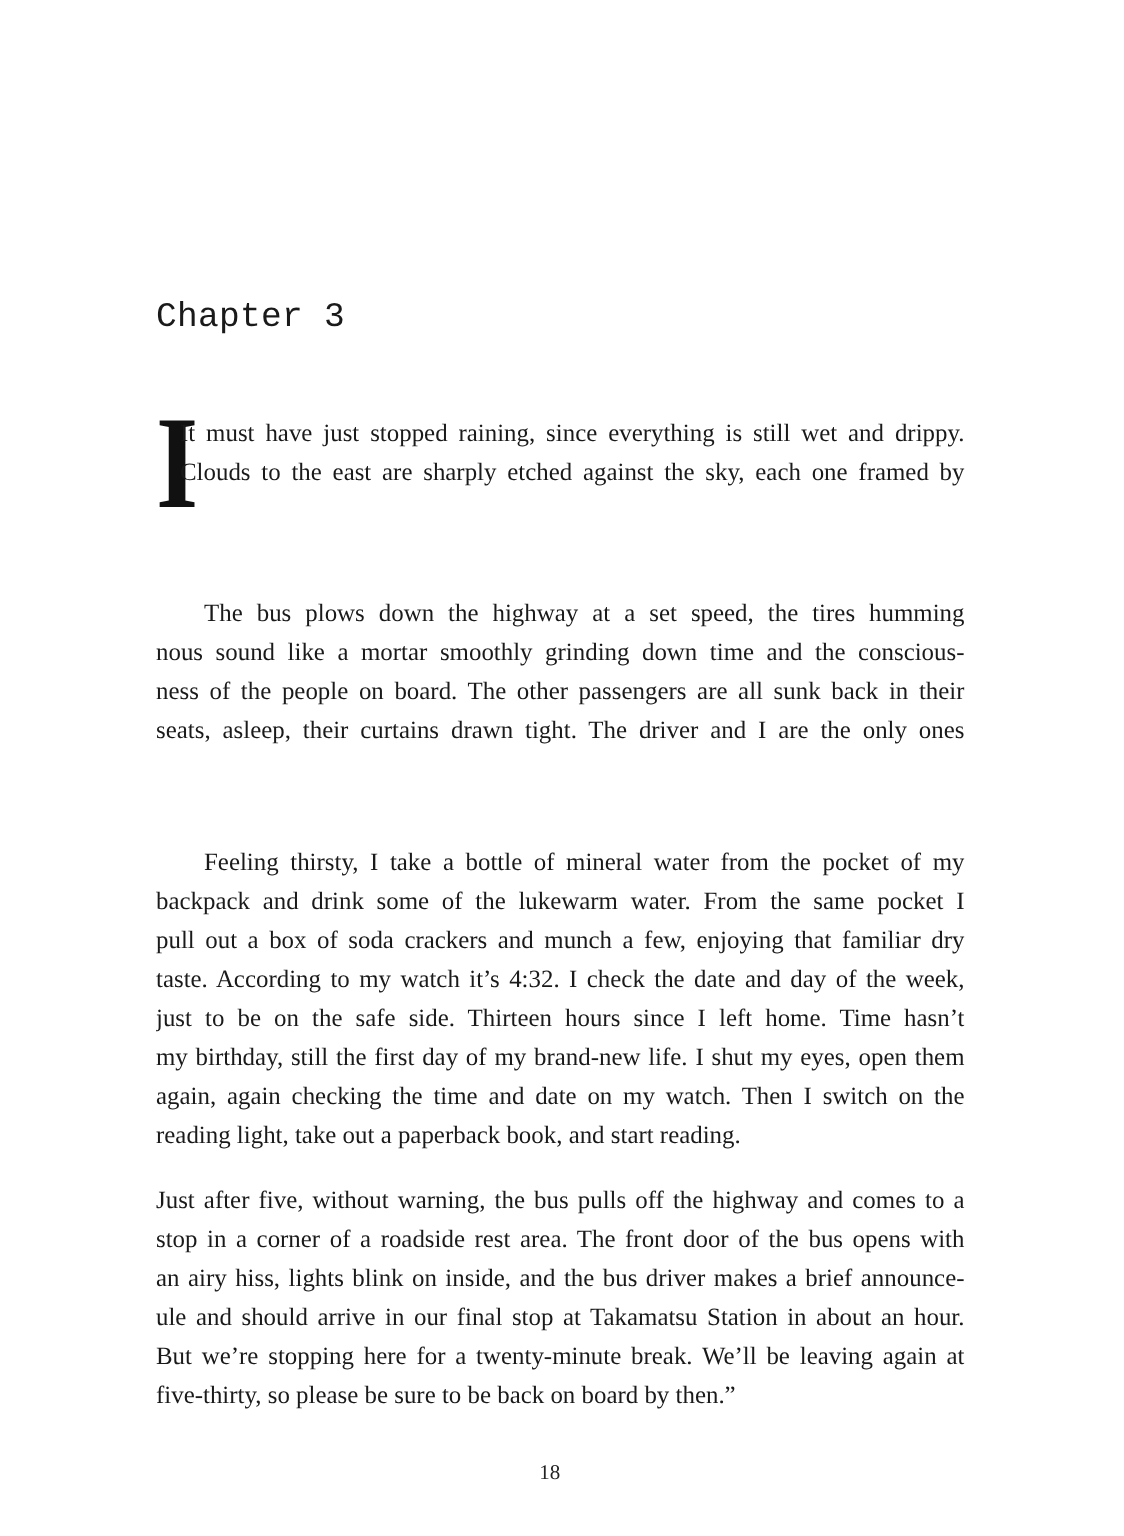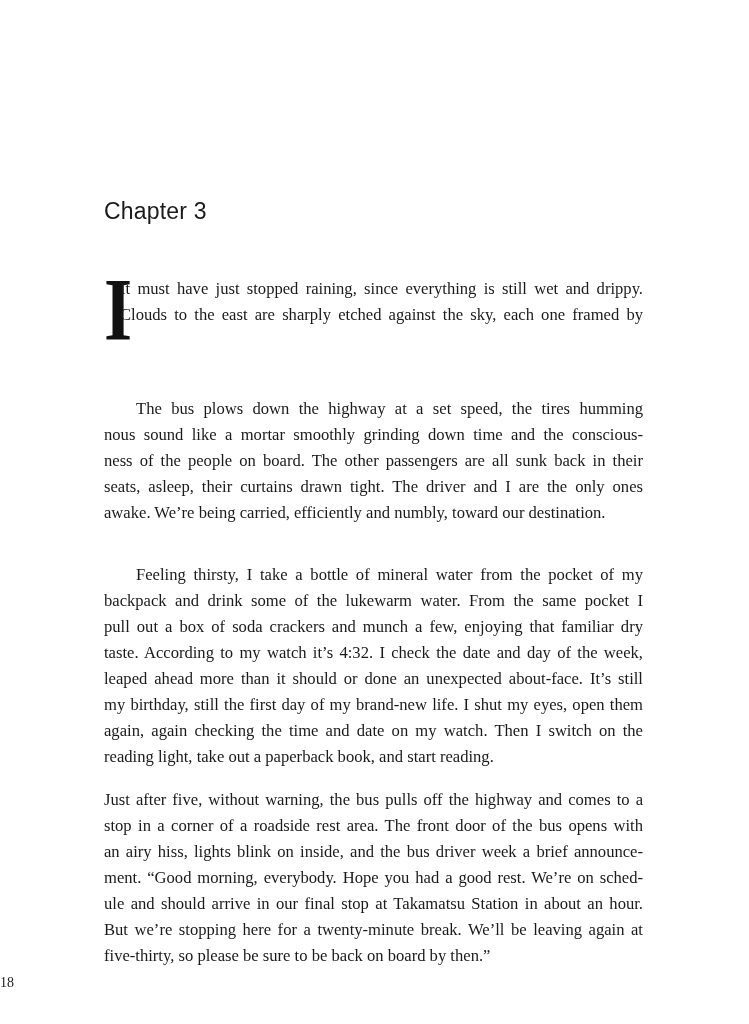--- a/index.html
+++ b/index.html
@@ -1,66 +1,64 @@
 <!DOCTYPE html>
 <html><head>
 <meta charset="utf-8">
 <style>
   html, body { margin: 0; padding: 0; background: #ffffff; }
   body { width: 749px; height: 1024px; position: relative; overflow: hidden;
          font-family: "Liberation Serif", "DejaVu Serif", serif; color: #1a1a1a; }
   .chapter-title { position: absolute; left: 104px; top: 198px; font-size: 23px;
-                   font-family: Liberation Sans, sans-serif; color: #1a1a1a; letter-spacing: 0.2px; }
+                   font-family: Liberation Mono, monospace; color: #1a1a1a; letter-spacing: 0.2px; }
   .body-text { position: absolute; left: 104px; width: 539px; font-size: 16.6px; line-height: 26px; }
   .line { display: block; height: 26px; white-space: nowrap; text-align: justify; text-align-last: justify; overflow: hidden; }
   .line.last { text-align-last: left; }
   .line.indent { padding-left: 32px; }
   .line.dropped { padding-left: 16px; }
   .dropcap { position: absolute; left: 104px; top: 277px; font-size: 88px; line-height: 66px;
              font-family: "Liberation Serif", serif; font-weight: bold; color: #111; transform: scaleX(0.82); transform-origin: left top; }
-  .page-number { position: absolute; top: 975px; left: 0; width: 733px; text-align: left; font-size: 14px; color: #222; }
+  .page-number { position: absolute; top: 975px; left: 0; width: 733px; text-align: center; font-size: 14px; color: #222; }
 </style>
 </head>
 <body>
 
 <div>
 
   <h1 class="chapter-title" style="margin:0;font-weight:normal;">Chapter 3</h1>
 
   <div class="dropcap">I</div>
 
   <div class="body-text" style="top:276px;">
     <span class="line dropped">It must have just stopped raining, since everything is still wet and drippy.</span>
     <span class="line dropped">Clouds to the east are sharply etched against the sky, each one framed by</span>
   </div>
 
   <div class="body-text" style="top:396px;">
     <span class="line indent">The bus plows down the highway at a set speed, the tires humming</span>
     <span class="line">nous sound like a mortar smoothly grinding down time and the conscious-</span>
     <span class="line">ness of the people on board. The other passengers are all sunk back in their</span>
     <span class="line">seats, asleep, their curtains drawn tight. The driver and I are the only ones</span>
-    <span class="line last">awake. We’re being carried, efficiently and numbly, toward our destination.</span>
   </div>
 
   <div class="body-text" style="top:562px;">
     <span class="line indent">Feeling thirsty, I take a bottle of mineral water from the pocket of my</span>
     <span class="line">backpack and drink some of the lukewarm water. From the same pocket I</span>
     <span class="line">pull out a box of soda crackers and munch a few, enjoying that familiar dry</span>
     <span class="line">taste. According to my watch it’s 4:32. I check the date and day of the week,</span>
-    <span class="line">leaped ahead more than it should or done an unexpected about-face. It’s still</span>
+    <span class="line">just to be on the safe side. Thirteen hours since I left home. Time hasn’t</span>
     <span class="line">my birthday, still the first day of my brand-new life. I shut my eyes, open them</span>
     <span class="line">again, again checking the time and date on my watch. Then I switch on the</span>
     <span class="line last">reading light, take out a paperback book, and start reading.</span>
   </div>
 
   <div class="body-text" style="top:787px;">
     <span class="line">Just after five, without warning, the bus pulls off the highway and comes to a</span>
     <span class="line">stop in a corner of a roadside rest area. The front door of the bus opens with</span>
-    <span class="line">an airy hiss, lights blink on inside, and the bus driver week a brief announce-</span>
-    <span class="line">ment. “Good morning, everybody. Hope you had a good rest. We’re on sched-</span>
+    <span class="line">an airy hiss, lights blink on inside, and the bus driver makes a brief announce-</span>
     <span class="line">ule and should arrive in our final stop at Takamatsu Station in about an hour.</span>
     <span class="line">But we’re stopping here for a twenty-minute break. We’ll be leaving again at</span>
     <span class="line last">five-thirty, so please be sure to be back on board by then.”</span>
   </div>
 
   <div class="page-number">18</div>
 
 </div>
 
 </body></html>

